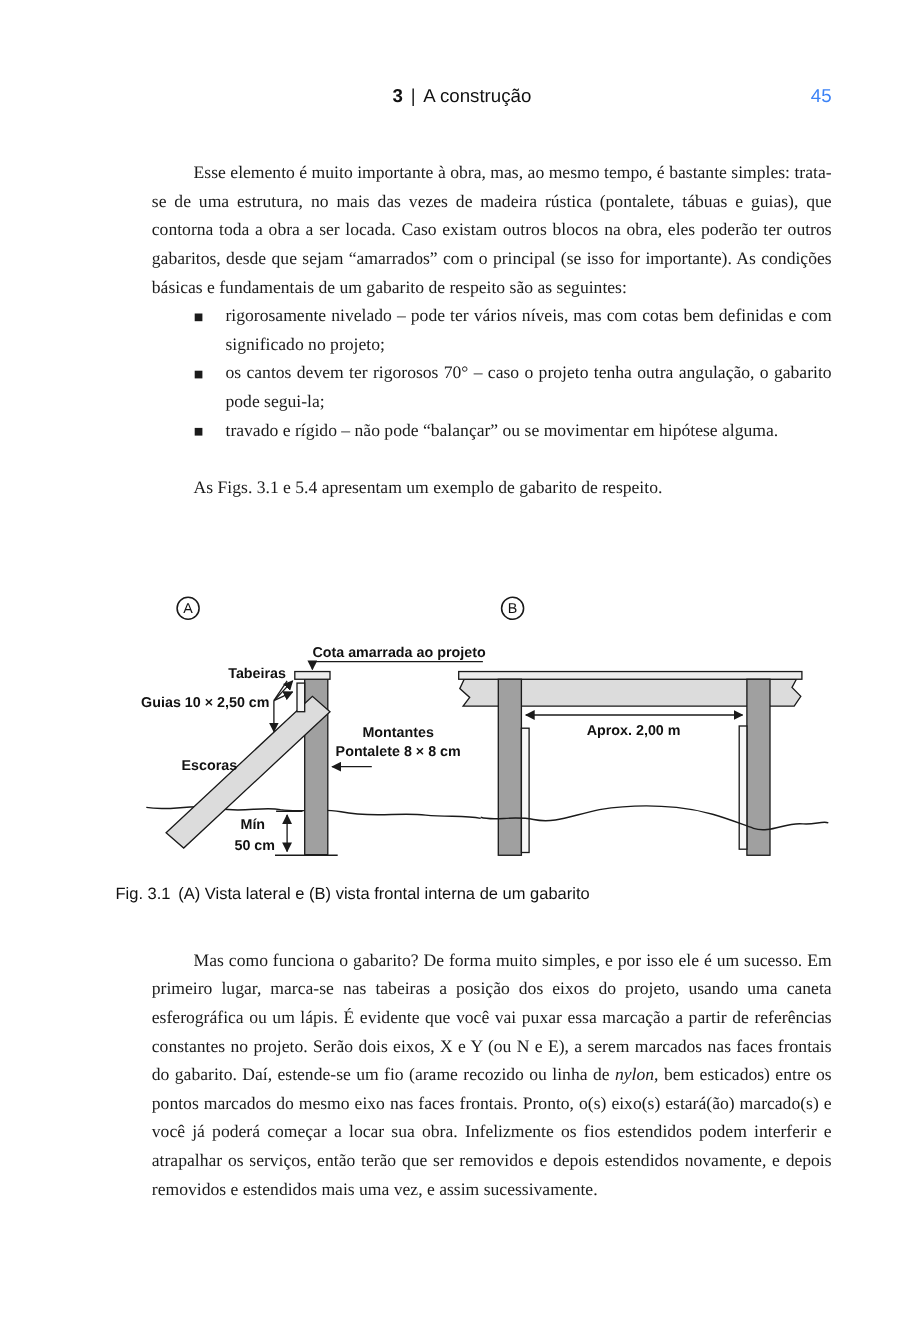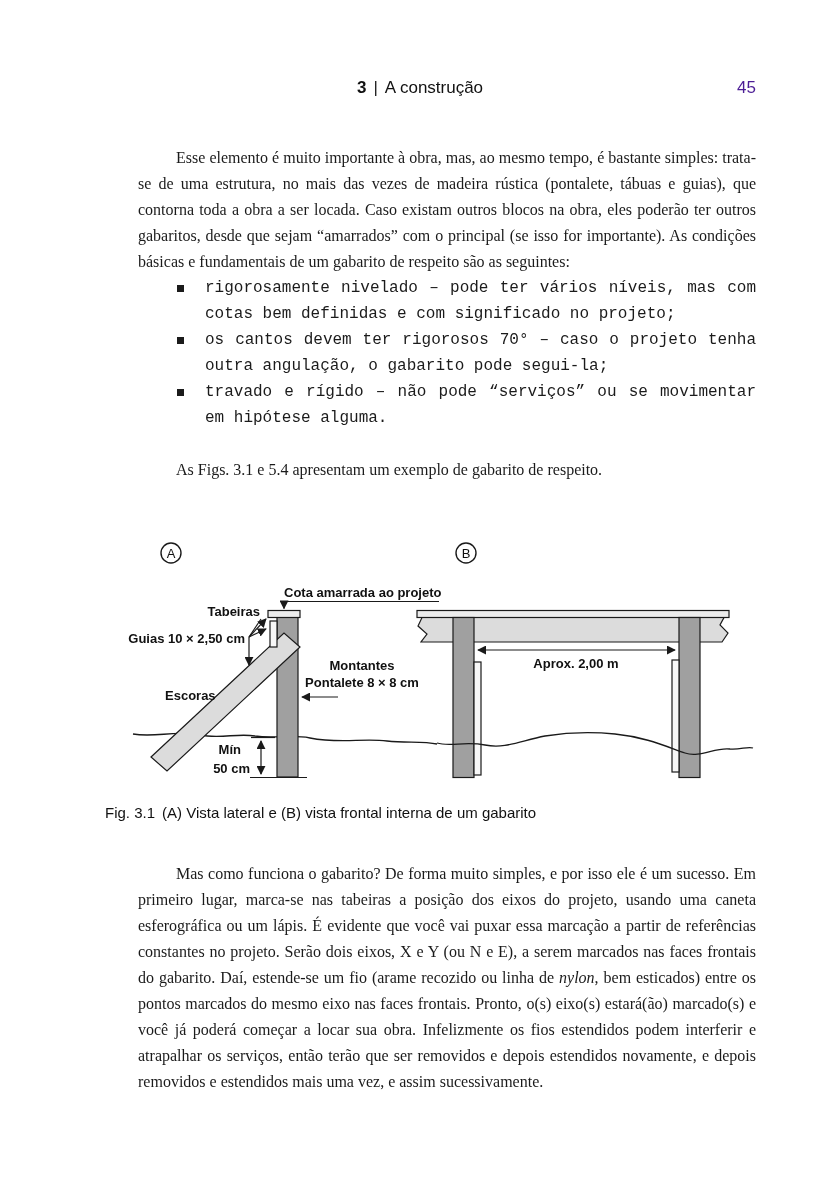--- a/index.html
+++ b/index.html
@@ -10,29 +10,29 @@
   }
   
   .running-head {
     position:absolute; top:78px; left:8px; right:0; text-align:center;
     font-family:"Liberation Sans", sans-serif; font-size:17px; color:#111;
   }
   .running-head .num { font-weight:bold; }
   .running-head .bar { font-weight:300; margin:0 7px; color:#222; }
   .folio {
     position:absolute; top:78px; right:76px;
-    font-family:"Liberation Sans", sans-serif; font-size:17px; color:#4c1d95;
+    font-family:"Liberation Sans", sans-serif; font-size:17px; color:#3b82f6;
   }
   
   .body-block { position:absolute; left:138px; width:618px; font-size:16px; line-height:26px; text-align:justify; }
   .block-1 { top:145px; }
   .block-3 { top:861px; }
   .para { margin:0; text-indent:38px; }
   .para em { font-style:italic; }
-  ul.square-list { margin:0 0 0 38px; padding:0; list-style:none;font-family:Liberation Mono, monospace; }
+  ul.square-list { margin:0 0 0 38px; padding:0; list-style:none; }
   ul.square-list li { position:relative; padding-left:29px; margin:0; }
   ul.square-list li::before {
     content:""; position:absolute; left:1px; top:10px; width:7px; height:7px; background:#1b1b1b;
   }
   .para-figs { margin:26px 0 0 0; text-indent:38px; }
   
   .figure-wrap { position:absolute; top:540px; left:100px; width:660px; height:258px; }
   .figtext { font-family:"Liberation Sans", sans-serif; font-weight:bold; font-size:13px; fill:#111; }
   .figlbl  { font-family:"Liberation Sans", sans-serif; font-size:13px; fill:#111; }
   .outl { stroke:#1a1a1a; stroke-width:1.2; }
@@ -55,21 +55,21 @@
   <div class="running-head">
     <span class="num">3</span><span class="bar">|</span><span>A construção</span>
   </div>
   <div class="folio">45</div>
 
   <div class="body-block block-1">
     <p class="para">Esse elemento é muito importante à obra, mas, ao mesmo tempo, é bastante simples: trata-se de uma estrutura, no mais das vezes de madeira rústica (pontalete, tábuas e guias), que contorna toda a obra a ser locada. Caso existam outros blocos na obra, eles poderão ter outros gabaritos, desde que sejam “amarrados” com o principal (se isso for importante). As condições básicas e fundamentais de um gabarito de respeito são as seguintes:</p>
     <ul class="square-list">
       <li>rigorosamente nivelado – pode ter vários níveis, mas com cotas bem definidas e com significado no projeto;</li>
       <li>os cantos devem ter rigorosos 70° – caso o projeto tenha outra angulação, o gabarito pode segui-la;</li>
-      <li>travado e rígido – não pode “serviços” ou se movimentar em hipótese alguma.</li>
+      <li>travado e rígido – não pode “balançar” ou se movimentar em hipótese alguma.</li>
     </ul>
     <p class="para-figs">As Figs. 3.1 e 5.4 apresentam um exemplo de gabarito de respeito.</p>
   </div>
 
   <div class="figure-wrap">
     <svg width="660" height="258" viewBox="0 0 660 258">
       <defs>
         <marker id="arr" viewBox="0 0 10 10" refX="9" refY="5" markerWidth="7.5" markerHeight="7.5" orient="auto-start-reverse">
           <path d="M0,0 L10,5 L0,10 z" fill="#1a1a1a"></path>
         </marker>

